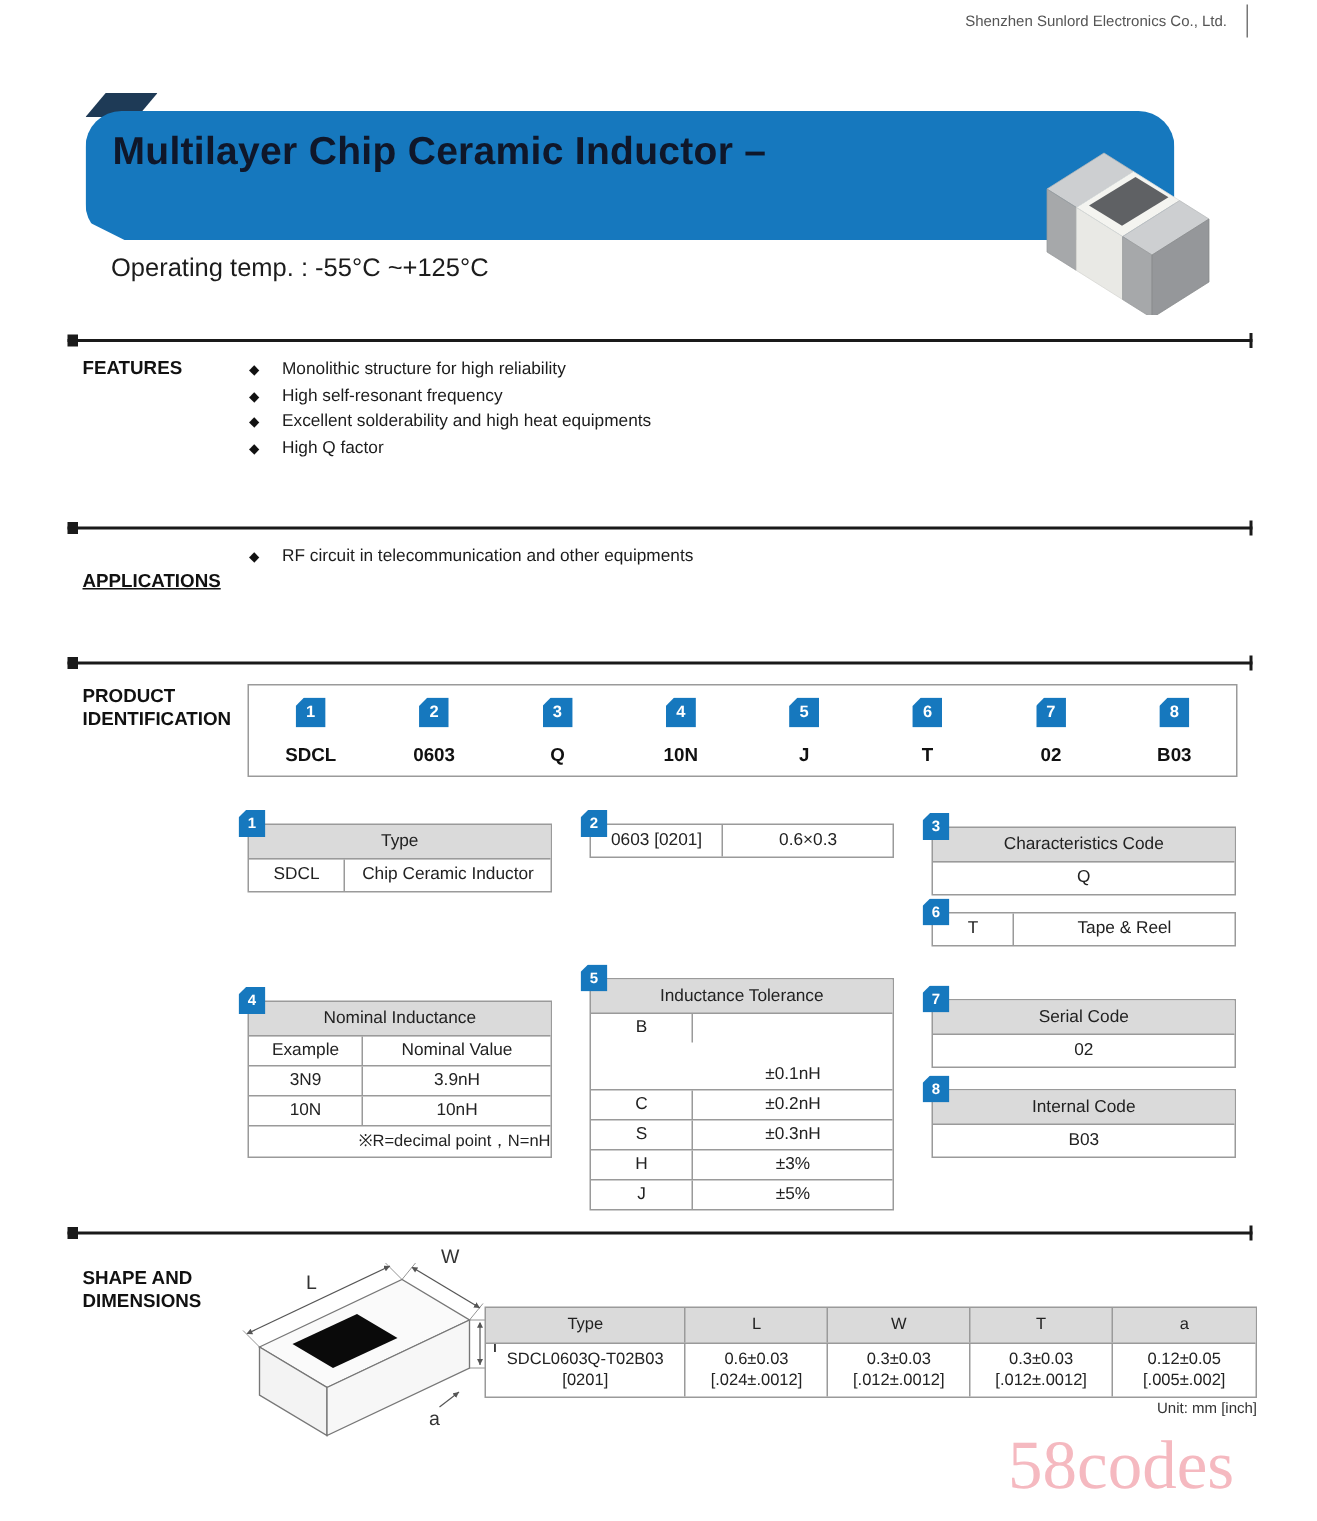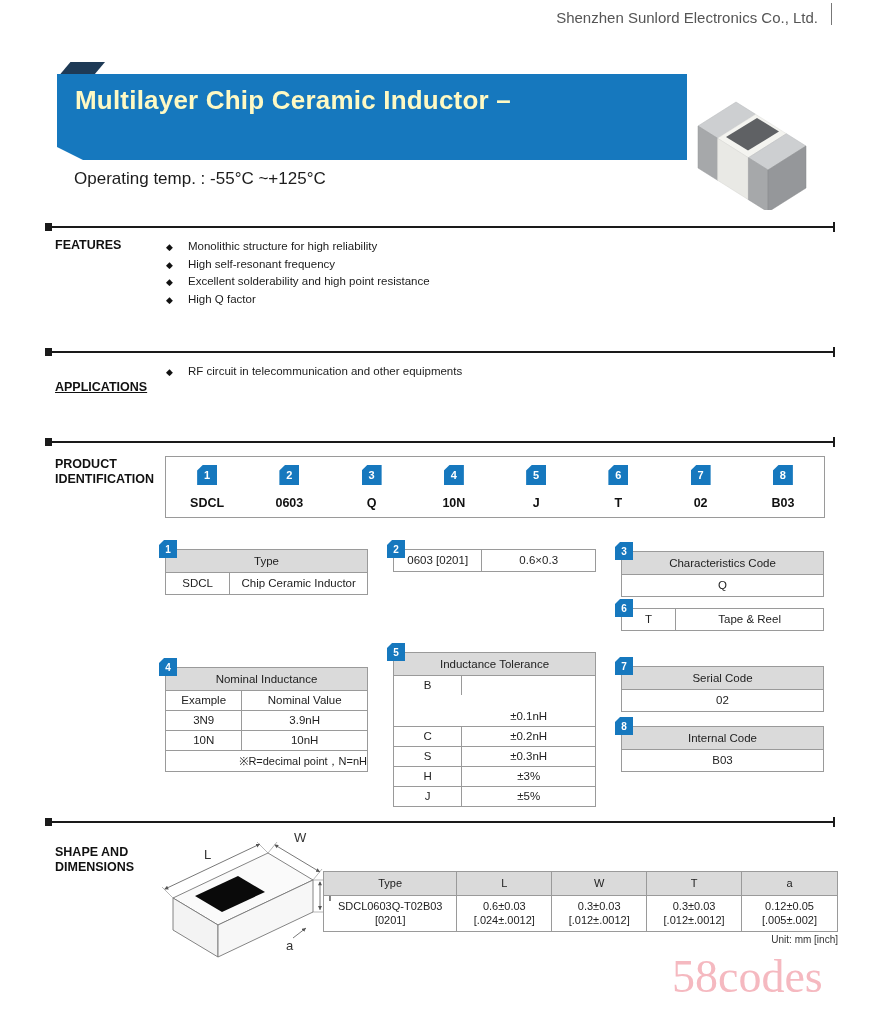--- a/index.html
+++ b/index.html
@@ -3,34 +3,35 @@
 <meta charset="utf-8">
 <style>
   html,body { margin:0; padding:0; background:#ffffff; }
   .page {
     position:relative; width:878px; height:1014px; margin:0 auto;
     background:#ffffff; overflow:hidden;
     font-family:"Liberation Sans", sans-serif; color:#222;
   }
 
   
-  .company { position:absolute; top:9px; right:60px; font-size:15px; color:#555; }
+  .company { position:absolute; top:9px; right:60px; font-size:10px; color:#555; }
   .company-bar { position:absolute; top:3px; left:831px; width:1px; height:22px; background:#777; }
 
   
   .banner-corner {
     position:absolute; left:57px; top:62px; width:48px; height:16px;
     background:#1e3a56;
     clip-path:polygon(28% 0, 100% 0, 72% 100%, 0 100%);
   }
   .banner {
-    position:absolute; left:57px; top:74px; width:630px; height:86px;
+    position:absolute; left:57px; top:74px; width:726px; height:86px;
     background:#1678be;
     clip-path:polygon(0 0, 100% 0, 100% 100%, 26px 100%, 0 calc(100% - 13px));
-    color:#fef9c3;
+    color:#0f172a;
+    border-radius:24px;
   }
   .banner-title { margin:9px 0 0 18px; font-size:26px; font-weight:bold; line-height:34px; letter-spacing:0.2px; }
   .op-temp { position:absolute; left:74px; top:169px; font-size:17px; color:#1c1c1c; }
 
   
   .chip-img { position:absolute; left:686px; top:76px; width:132px; height:134px; }
 
   
   .divider { position:absolute; left:45px; width:790px; height:2px; background:#1a1a1a; }
   .divider::before { content:""; position:absolute; left:0; top:-3px; width:7px; height:8px; background:#1a1a1a; }
@@ -117,21 +118,21 @@
     <div class="bullet-row">
       <span class="bullet-glyph">◆</span>
       <span class="bullet-text">Monolithic structure for high reliability</span>
     </div>
     <div class="bullet-row">
       <span class="bullet-glyph">◆</span>
       <span class="bullet-text">High self-resonant frequency</span>
     </div>
     <div class="bullet-row">
       <span class="bullet-glyph">◆</span>
-      <span class="bullet-text">Excellent solderability and high point resistance</span>
+      <span class="bullet-text">Excellent solderability and high heat equipments</span>
     </div>
     <div class="bullet-row">
       <span class="bullet-glyph">◆</span>
       <span class="bullet-text">High Q factor</span>
     </div>
   </div>
 
   <div class="divider" style="top:351px;"></div>
   <div class="sec-head" style="top:380px;text-decoration:underline;">APPLICATIONS</div>
   <div class="bullet-list" style="top:365px;">

